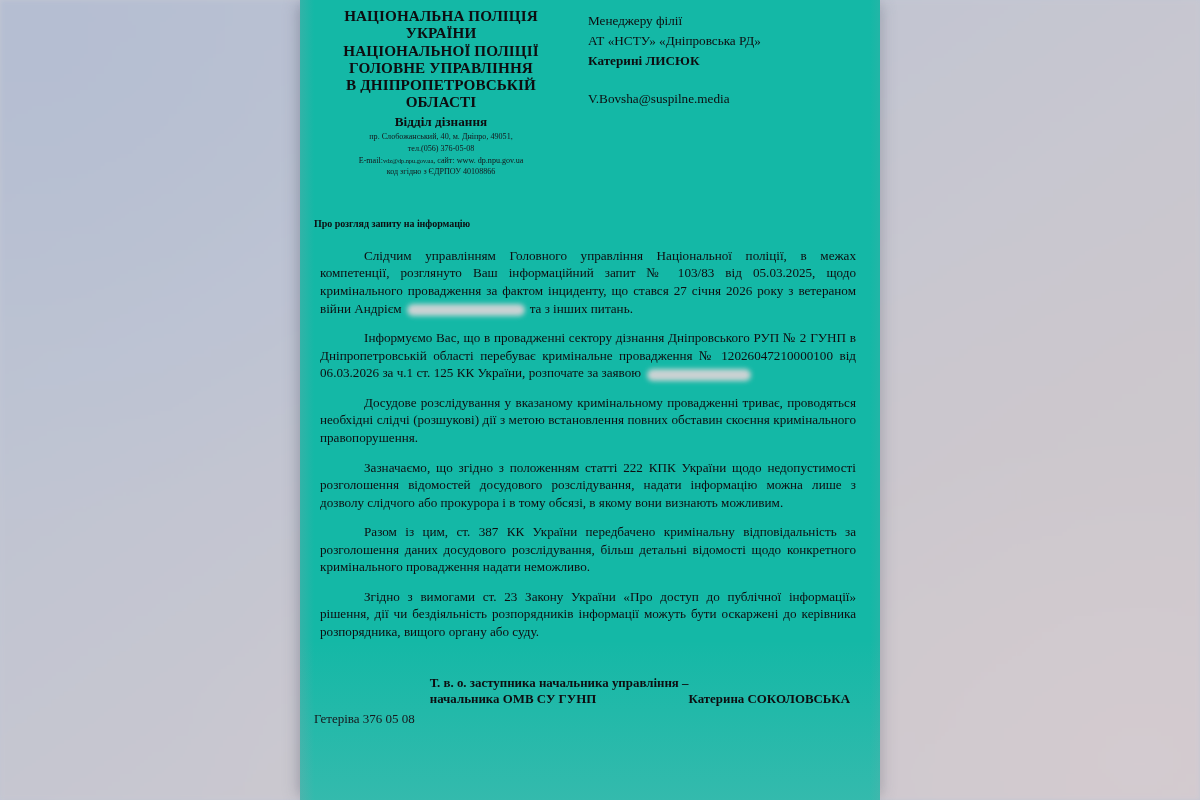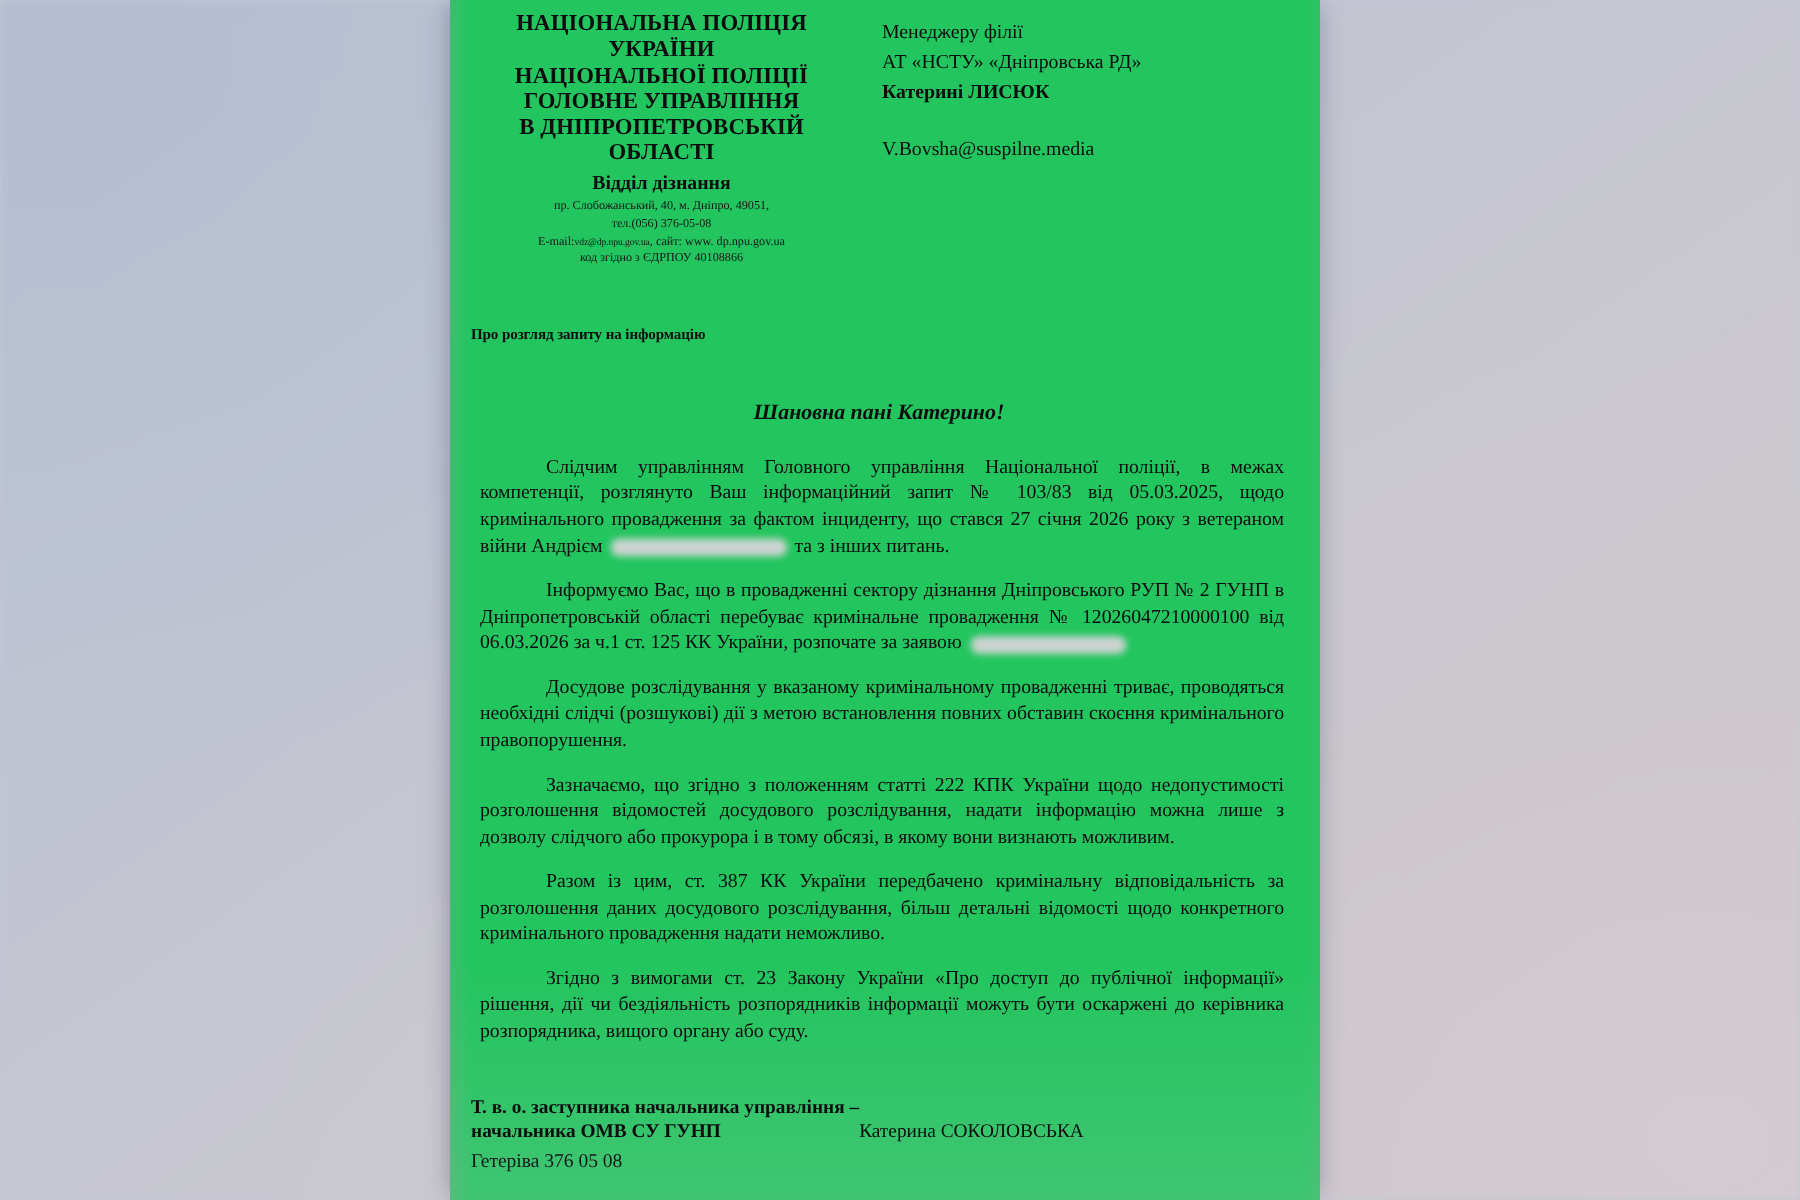--- a/index.html
+++ b/index.html
@@ -33,21 +33,21 @@
     filter: blur(2px);
   }
 
   
   #page {
     position: absolute;
     left: 300px;
     top: 0;
     width: 580px;
     height: 800px;
-    background: #22c55e;
+    background: #14b8a6;
     box-shadow: -6px 0 14px -4px rgba(90,95,115,0.40),
                  6px 0 14px -4px rgba(90,95,115,0.30);
     overflow: hidden;
   }
   
   #page::after {
     content: "";
     position: absolute;
     inset: 0;
     pointer-events: none;
@@ -166,28 +166,28 @@
   .signature {
     margin-top: 34px;
     padding-left: 14px;
     padding-right: 12px;
     font-size: 12.9px;
     line-height: 1.3;
   }
   .sig-grid {
     display: flex;
     align-items: flex-end;
-    justify-content: flex-start;
+    justify-content: flex-end;
   }
   .sig-title {
     font-weight: bold;
     white-space: pre-line;
   }
   .sig-name {
-    font-weight: normal;
+    font-weight: bold;
     white-space: nowrap;
     padding-bottom: 0px;
     padding-right: 18px;
   }
   .sig-exec {
     margin-top: 3px;
     font-size: 13px;
     font-weight: normal;
     color: #17171c;
   }
@@ -226,21 +226,20 @@
           <span class="r-line">Менеджеру філії</span>
           <span class="r-line">АТ «НСТУ» «Дніпровська РД»</span>
           <span class="r-line r-bold">Катерині ЛИСЮК</span>
           <span class="r-email">V.Bovsha@suspilne.media</span>
         </div>
 
       </div>
 
       <div class="subject">Про розгляд запиту на інформацію</div>
 
-      <div class="greeting">Шановна пані Катерино!</div>
 
       <div class="body">
 
         <p><span>Слідчим управлінням Головного управління Національної поліції, в межах компетенції, розглянуто Ваш інформаційний запит № 103/83 від 05.03.2025, щодо кримінального провадження за фактом інциденту, що стався 27 січня 2026 року з ветераном війни Андрієм</span><span class="redact name"></span><span>та з інших питань.</span></p>
 
         <p><span>Інформуємо Вас, що в провадженні сектору дізнання Дніпровського РУП № 2 ГУНП в Дніпропетровській області перебуває кримінальне провадження № 12026047210000100 від 06.03.2026 за ч.1 ст. 125 КК України, розпочате за заявою</span><span class="redact claim"></span><span></span></p>
 
         <p>Досудове розслідування у вказаному кримінальному провадженні триває, проводяться необхідні слідчі (розшукові) дії з метою встановлення повних обставин скоєння кримінального правопорушення.</p>
 
         <p>Зазначаємо, що згідно з положенням статті 222 КПК України щодо недопустимості розголошення відомостей досудового розслідування, надати інформацію можна лише з дозволу слідчого або прокурора і в тому обсязі, в якому вони визнають можливим.</p>

